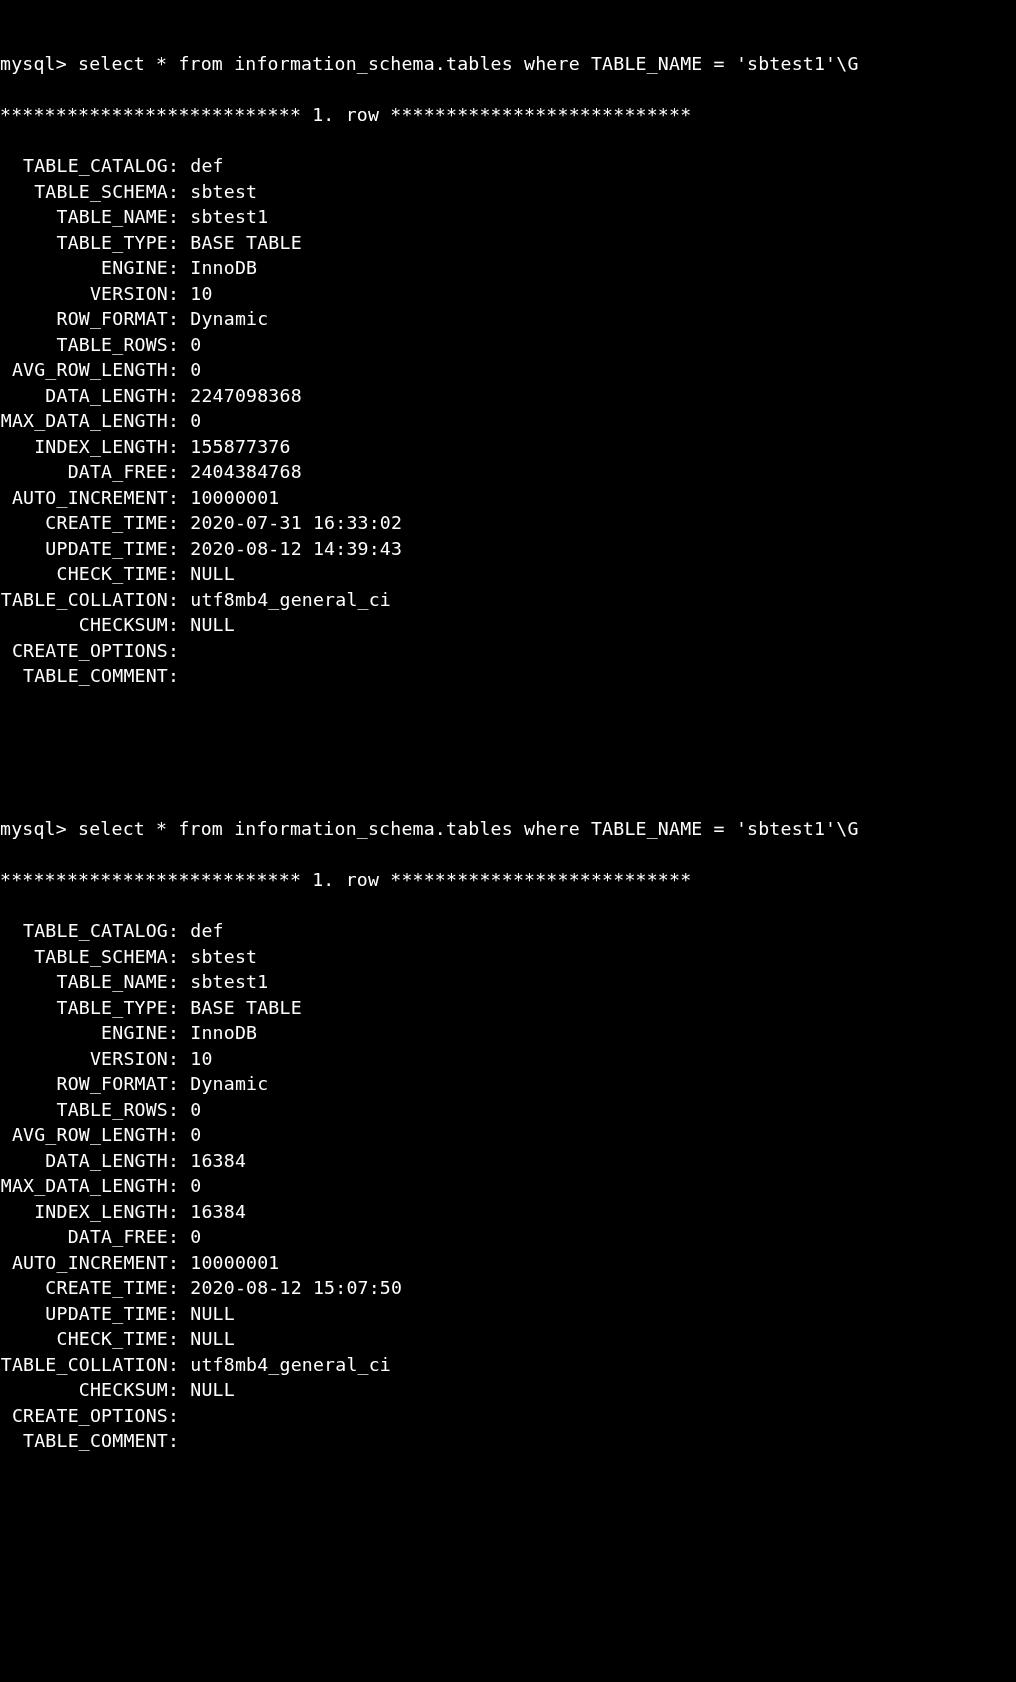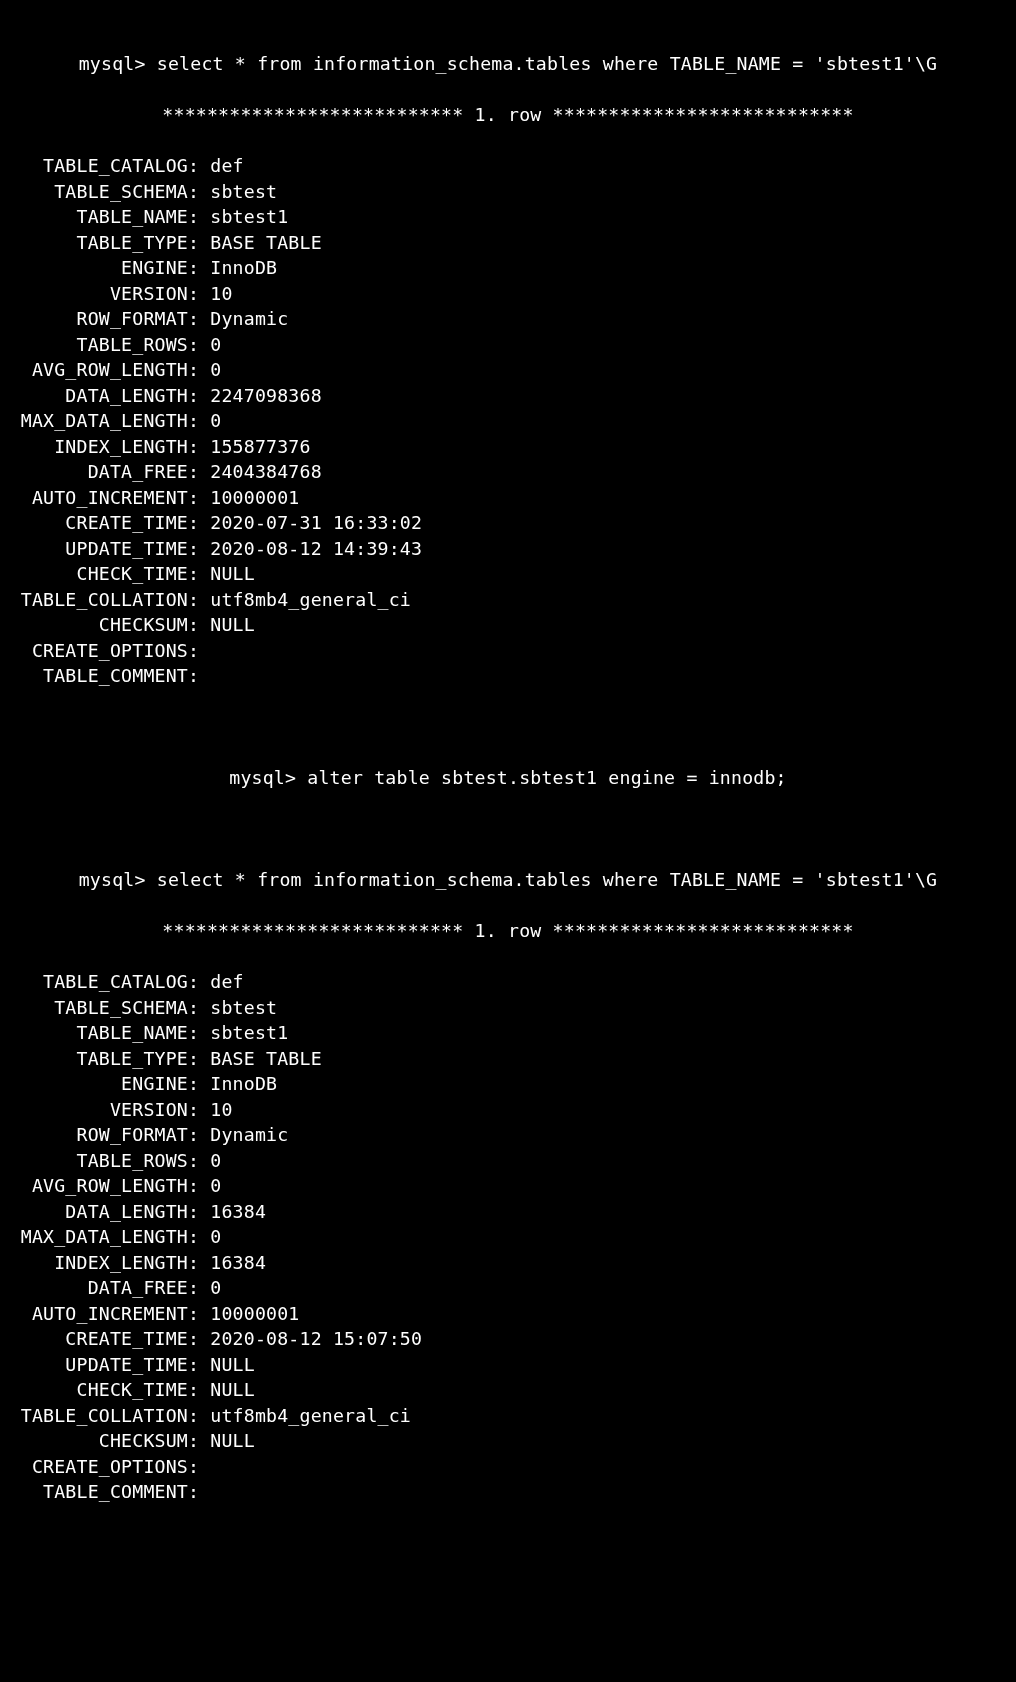--- a/index.html
+++ b/index.html
@@ -12,43 +12,41 @@
     line-height: 25.5px;
     letter-spacing: 0.2px;
     width: 1016px;
     height: 1682px;
     overflow: hidden;
   }
   .terminal {
     white-space: pre;
     padding: 0;
   }
-  .line { display: block; text-align: center; }
+  .line { display: block; }
   .kv {
     display: flex;
-    margin-left: 20px;
   }
   .kv .k {
     width: 168px;
     text-align: right;
     flex: 0 0 168px;
   }
   .kv .sep { flex: 0 0 auto; }
   .kv .v { flex: 1 1 auto; padding-left: 0; }
 </style>
 </head>
 <body>
 
 <div class="terminal">
 
 <span class="line"><span>mysql&gt;</span> <span>select * from information_schema.tables where TABLE_NAME = 'sbtest1'\G</span></span>
 <span class="line"><span>***************************</span><span> 1. row </span><span>***************************</span></span>
 <div id="result1-host"><div class="kv"><span class="k">TABLE_CATALOG</span><span class="sep">: </span><span class="v">def</span></div><div class="kv"><span class="k">TABLE_SCHEMA</span><span class="sep">: </span><span class="v">sbtest</span></div><div class="kv"><span class="k">TABLE_NAME</span><span class="sep">: </span><span class="v">sbtest1</span></div><div class="kv"><span class="k">TABLE_TYPE</span><span class="sep">: </span><span class="v">BASE TABLE</span></div><div class="kv"><span class="k">ENGINE</span><span class="sep">: </span><span class="v">InnoDB</span></div><div class="kv"><span class="k">VERSION</span><span class="sep">: </span><span class="v">10</span></div><div class="kv"><span class="k">ROW_FORMAT</span><span class="sep">: </span><span class="v">Dynamic</span></div><div class="kv"><span class="k">TABLE_ROWS</span><span class="sep">: </span><span class="v">0</span></div><div class="kv"><span class="k">AVG_ROW_LENGTH</span><span class="sep">: </span><span class="v">0</span></div><div class="kv"><span class="k">DATA_LENGTH</span><span class="sep">: </span><span class="v">2247098368</span></div><div class="kv"><span class="k">MAX_DATA_LENGTH</span><span class="sep">: </span><span class="v">0</span></div><div class="kv"><span class="k">INDEX_LENGTH</span><span class="sep">: </span><span class="v">155877376</span></div><div class="kv"><span class="k">DATA_FREE</span><span class="sep">: </span><span class="v">2404384768</span></div><div class="kv"><span class="k">AUTO_INCREMENT</span><span class="sep">: </span><span class="v">10000001</span></div><div class="kv"><span class="k">CREATE_TIME</span><span class="sep">: </span><span class="v">2020-07-31 16:33:02</span></div><div class="kv"><span class="k">UPDATE_TIME</span><span class="sep">: </span><span class="v">2020-08-12 14:39:43</span></div><div class="kv"><span class="k">CHECK_TIME</span><span class="sep">: </span><span class="v">NULL</span></div><div class="kv"><span class="k">TABLE_COLLATION</span><span class="sep">: </span><span class="v">utf8mb4_general_ci</span></div><div class="kv"><span class="k">CHECKSUM</span><span class="sep">: </span><span class="v">NULL</span></div><div class="kv"><span class="k">CREATE_OPTIONS</span><span class="sep">: </span><span class="v"></span></div><div class="kv"><span class="k">TABLE_COMMENT</span><span class="sep">: </span><span class="v"></span></div></div>
 <span class="line"> </span>
-<span class="line"><span>mysql&gt;</span> <span>alter table sbtest.sbtest1 engine = innodb;</span></span>
 <span class="line"> </span>
 <span class="line"><span>mysql&gt;</span> <span>select * from information_schema.tables where TABLE_NAME = 'sbtest1'\G</span></span>
 <span class="line"><span>***************************</span><span> 1. row </span><span>***************************</span></span>
 <div id="result2-host"><div class="kv"><span class="k">TABLE_CATALOG</span><span class="sep">: </span><span class="v">def</span></div><div class="kv"><span class="k">TABLE_SCHEMA</span><span class="sep">: </span><span class="v">sbtest</span></div><div class="kv"><span class="k">TABLE_NAME</span><span class="sep">: </span><span class="v">sbtest1</span></div><div class="kv"><span class="k">TABLE_TYPE</span><span class="sep">: </span><span class="v">BASE TABLE</span></div><div class="kv"><span class="k">ENGINE</span><span class="sep">: </span><span class="v">InnoDB</span></div><div class="kv"><span class="k">VERSION</span><span class="sep">: </span><span class="v">10</span></div><div class="kv"><span class="k">ROW_FORMAT</span><span class="sep">: </span><span class="v">Dynamic</span></div><div class="kv"><span class="k">TABLE_ROWS</span><span class="sep">: </span><span class="v">0</span></div><div class="kv"><span class="k">AVG_ROW_LENGTH</span><span class="sep">: </span><span class="v">0</span></div><div class="kv"><span class="k">DATA_LENGTH</span><span class="sep">: </span><span class="v">16384</span></div><div class="kv"><span class="k">MAX_DATA_LENGTH</span><span class="sep">: </span><span class="v">0</span></div><div class="kv"><span class="k">INDEX_LENGTH</span><span class="sep">: </span><span class="v">16384</span></div><div class="kv"><span class="k">DATA_FREE</span><span class="sep">: </span><span class="v">0</span></div><div class="kv"><span class="k">AUTO_INCREMENT</span><span class="sep">: </span><span class="v">10000001</span></div><div class="kv"><span class="k">CREATE_TIME</span><span class="sep">: </span><span class="v">2020-08-12 15:07:50</span></div><div class="kv"><span class="k">UPDATE_TIME</span><span class="sep">: </span><span class="v">NULL</span></div><div class="kv"><span class="k">CHECK_TIME</span><span class="sep">: </span><span class="v">NULL</span></div><div class="kv"><span class="k">TABLE_COLLATION</span><span class="sep">: </span><span class="v">utf8mb4_general_ci</span></div><div class="kv"><span class="k">CHECKSUM</span><span class="sep">: </span><span class="v">NULL</span></div><div class="kv"><span class="k">CREATE_OPTIONS</span><span class="sep">: </span><span class="v"></span></div><div class="kv"><span class="k">TABLE_COMMENT</span><span class="sep">: </span><span class="v"></span></div></div>
 
 
 
 
 </div>
 

